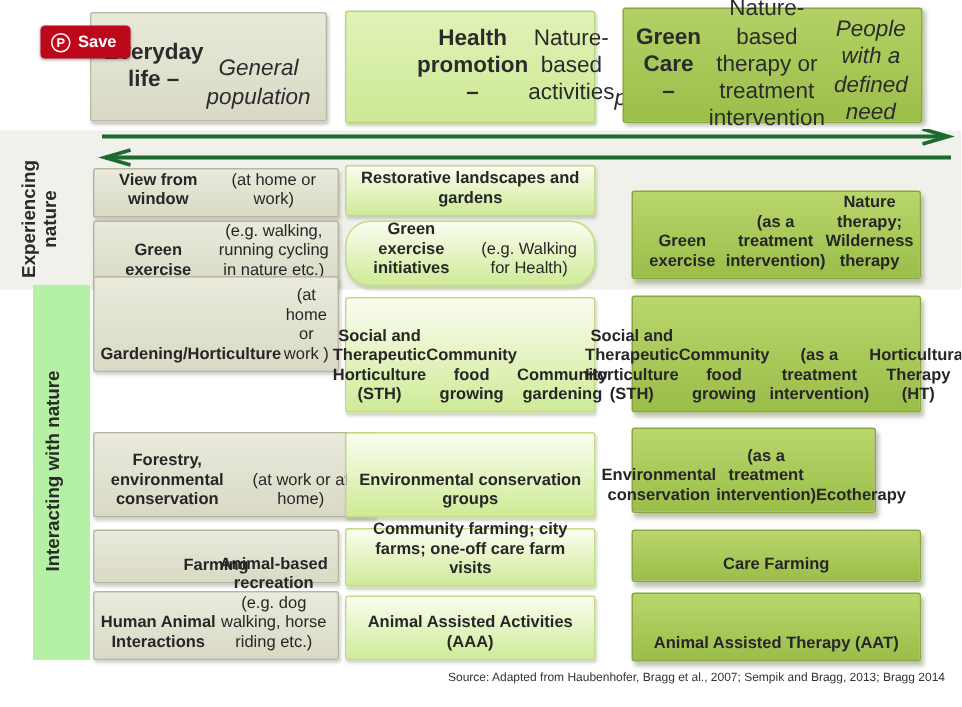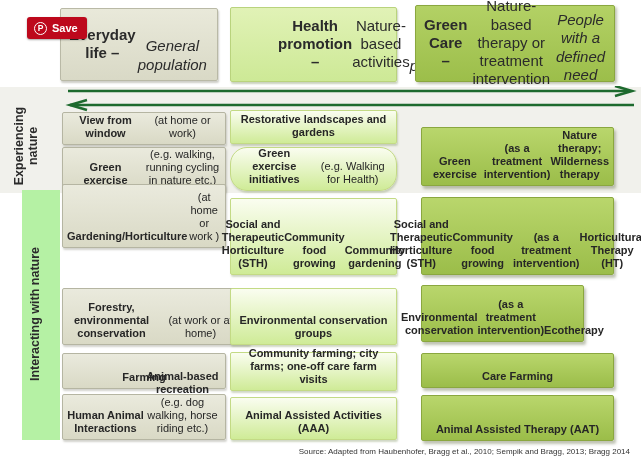--- a/index.html
+++ b/index.html
@@ -79,21 +79,21 @@
     <div class="t">Green Care –</div>
     <div class="s">Nature-based therapy or treatment intervention</div>
     <div class="p">People with a defined need</div>
   </div>
 
   <div class="save">
     <span class="pic">P</span>
     <span>Save</span>
   </div>
 
-  <div class="caption">Source: Adapted from Haubenhofer, Bragg et al., 2010; Sempik and Bragg, 2013; Bragg 2014</div>
+  <div class="caption">Source: Adapted from Haubenhofer, Bragg et al., 2007; Sempik and Bragg, 2013; Bragg 2014</div>
 
 <div class="box c1" style="left: 62px; top: 112px; width: 164px; height: 33px;">
       <div class="line"><b>View from window</b></div>
       <div class="line"><span>(at home or work)</span></div>
     </div>
     <div class="box c1" style="left: 62px; top: 147px; width: 164px; height: 45px;">
       <div class="line"><b>Green exercise</b></div>
       <div class="line"><span>(e.g. walking, running cycling in nature etc.)</span></div>
     </div>
     <div class="box c2" style="left: 230px; top: 110px; width: 167px; height: 34px;">

